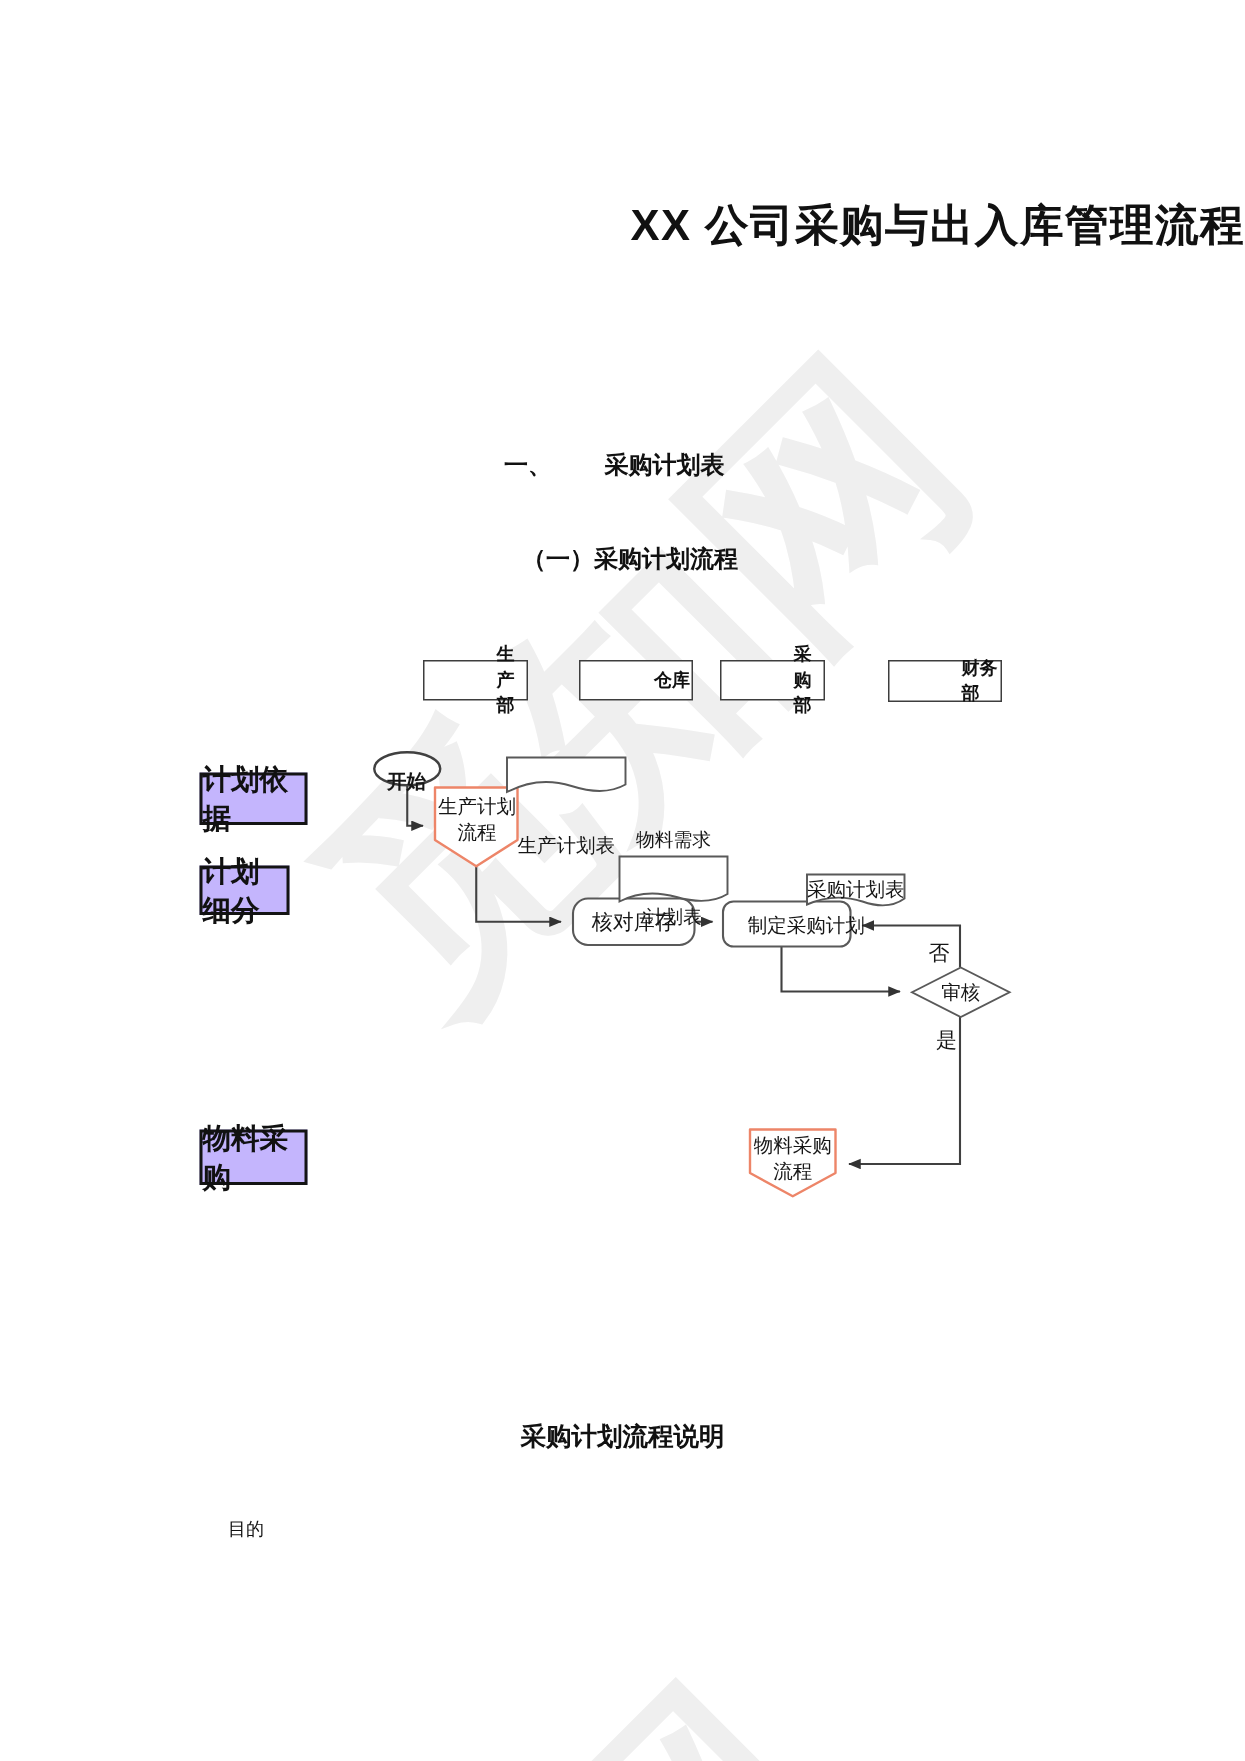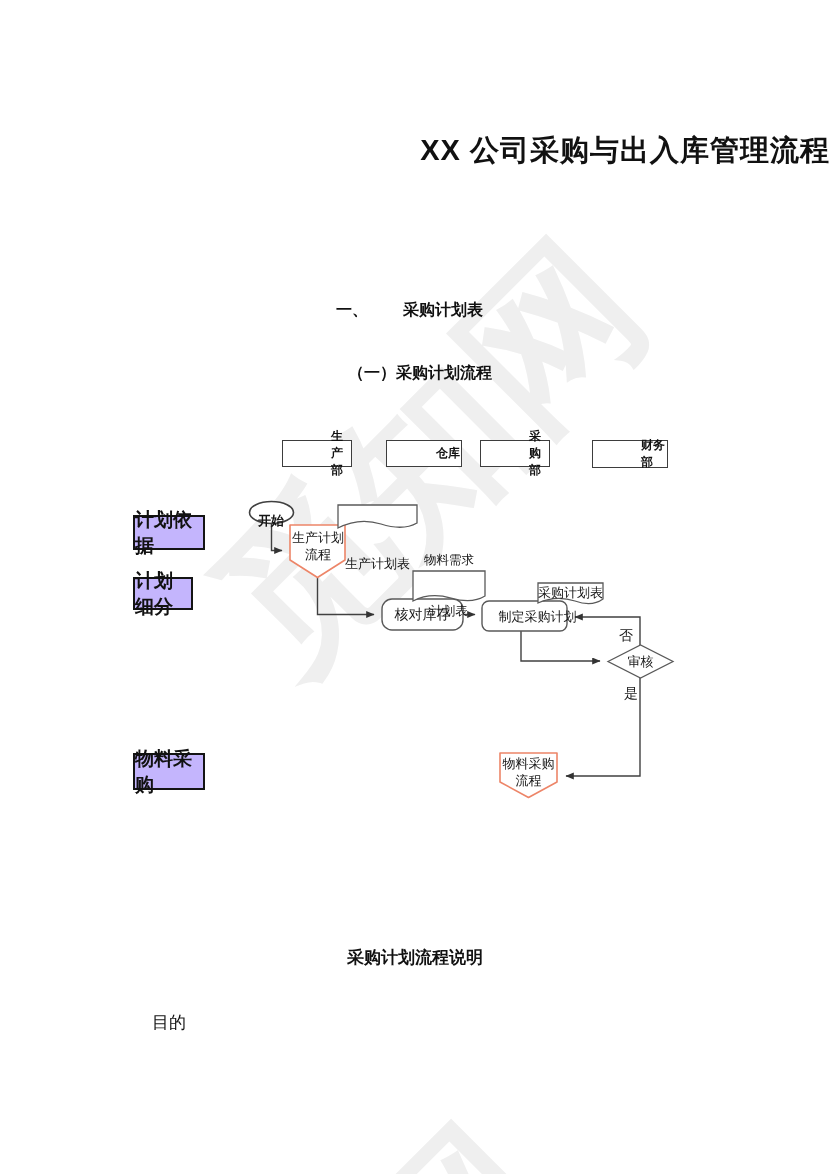--- a/index.html
+++ b/index.html
@@ -28,21 +28,21 @@
   .h1{
     left:336px;top:300px;font-size:16px;font-weight:bold;z-index:2;
     display:flex;align-items:baseline;
   }
   .h1 .sect-title{margin-left:35px;}
   .h2{left:348px;top:363px;font-size:16px;font-weight:bold;z-index:2;}
   .notes-heading{
     left:0;top:946px;width:830px;text-align:center;
     font-size:17px;font-weight:bold;z-index:2;
   }
-  .notes-item{left:152px;top:1011px;font-size:17px;z-index:2;}
+  .notes-item{left:152px;top:1011px;font-size:12px;z-index:2;}
   
   .dept{
     position:absolute;z-index:2;box-sizing:border-box;
     border:1.5px solid #3d3d3d;background:#fff;
     display:flex;align-items:center;justify-content:center;
     font-size:12px;font-weight:bold;padding-left:48px;
   }
   .stage{
     position:absolute;z-index:2;box-sizing:border-box;
     border:2.2px solid #141414;background:#c4b5fd;

